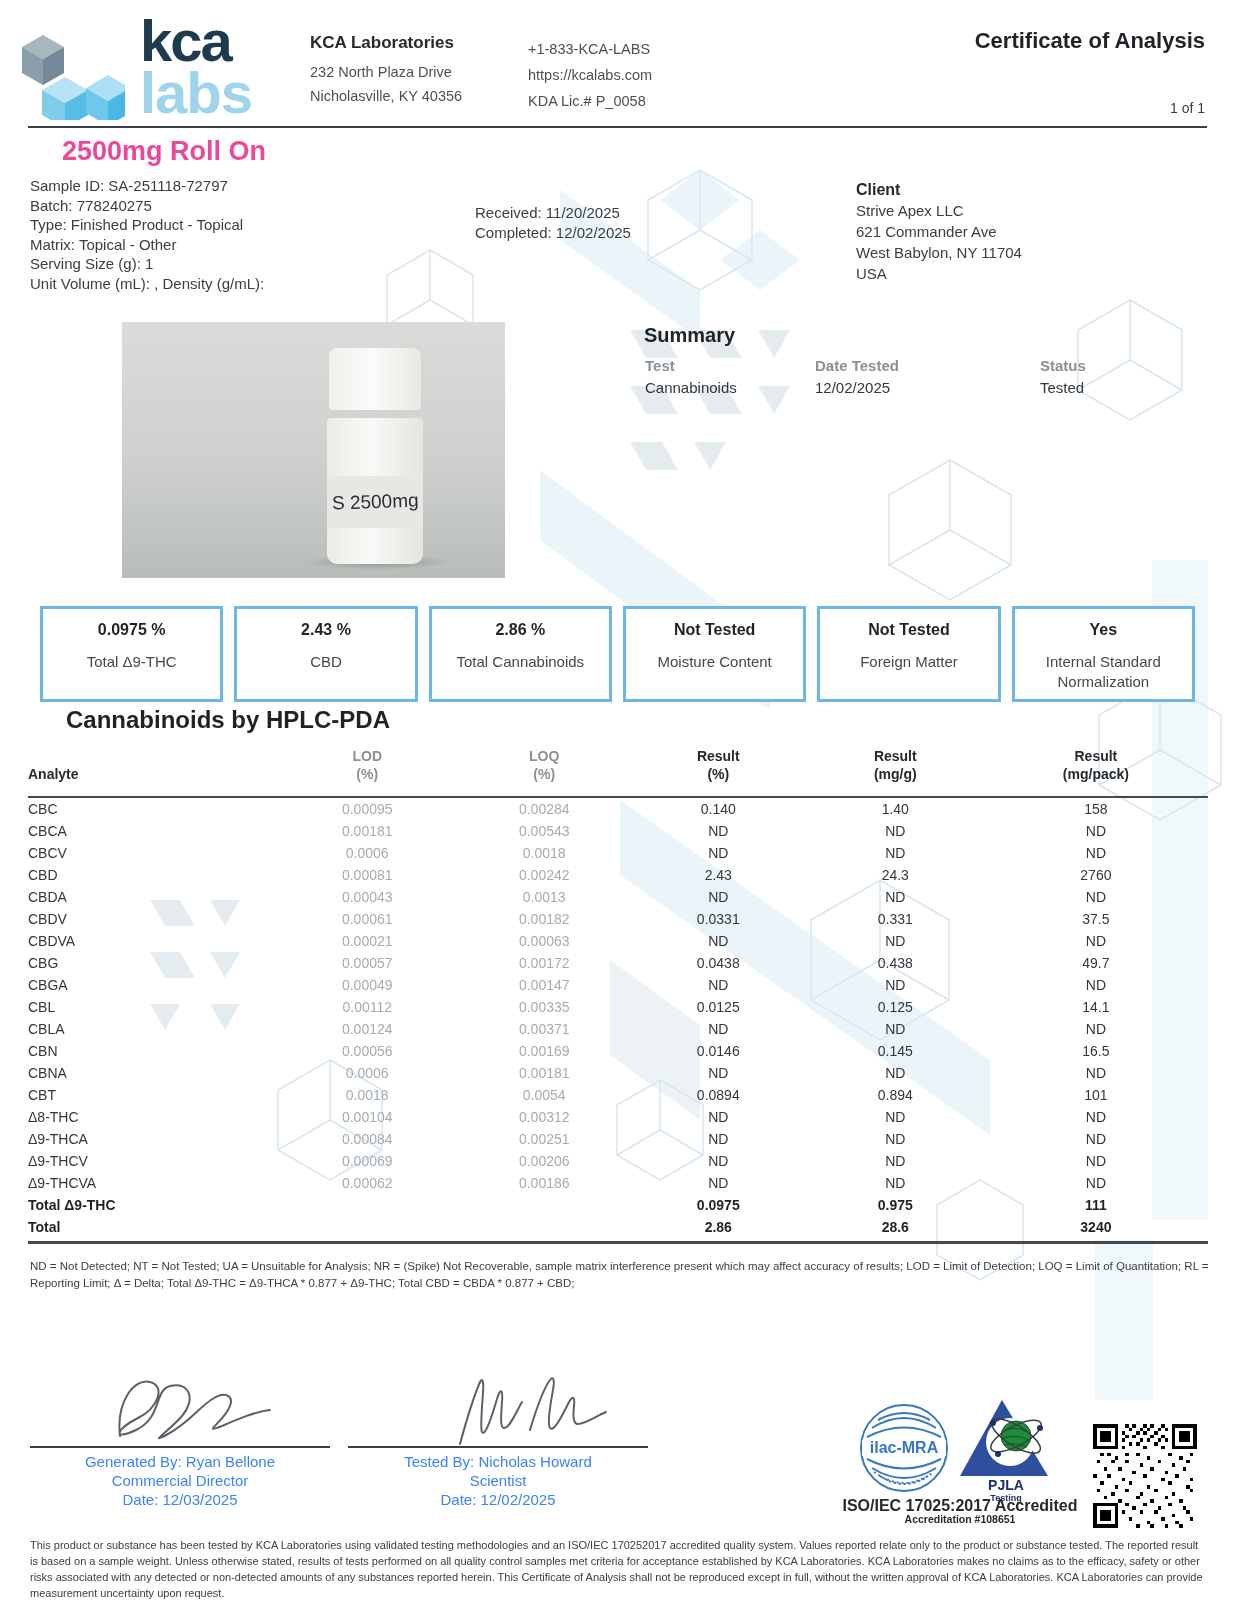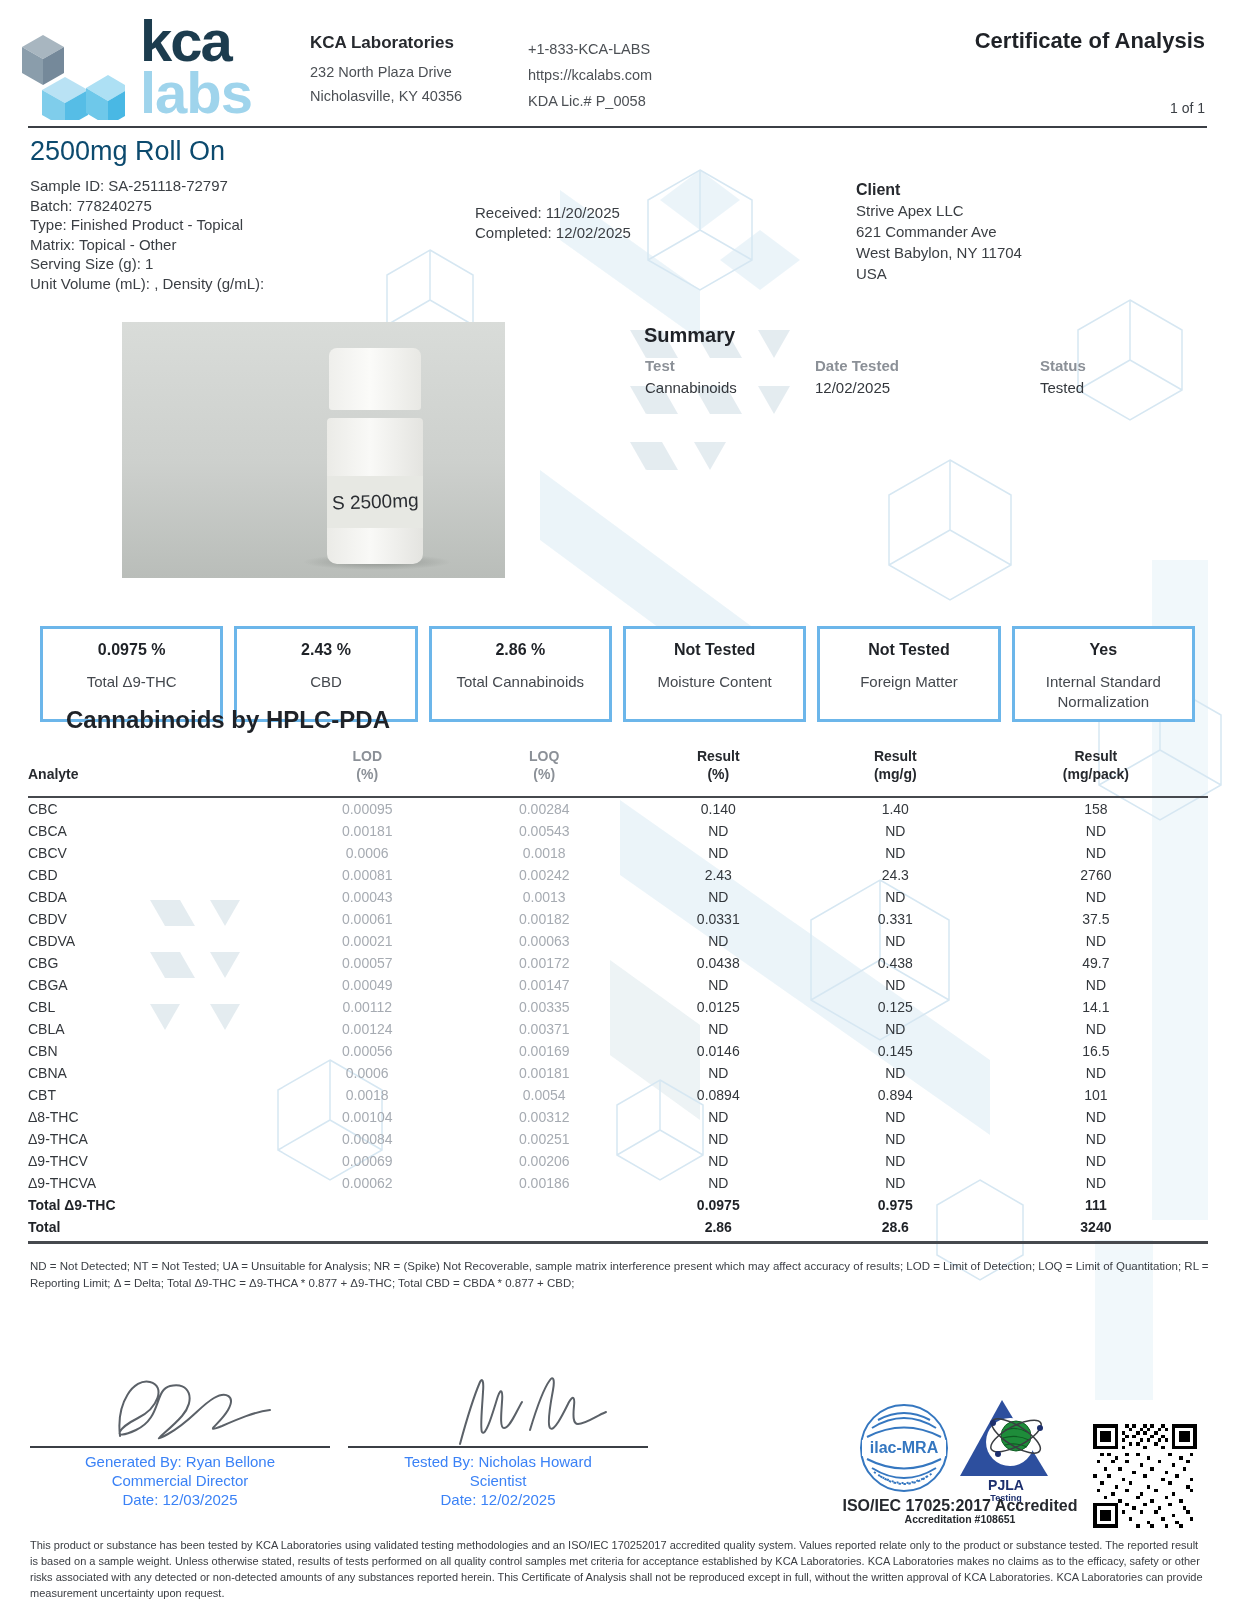--- a/index.html
+++ b/index.html
@@ -17,42 +17,42 @@
   .lab-name { font-size:17px; font-weight:bold; color:#26292e; margin-bottom:7px; }
   .lab-line { font-size:14.5px; color:#4c5055; line-height:24px; }
   .contact-line { font-size:14.5px; color:#4c5055; line-height:26px; }
   .doc-title { font-size:22px; font-weight:bold; color:#1f2227; text-align:right; }
   .page-count { font-size:14px; color:#3c4046; text-align:right; }
   .header-rule { position:absolute; left:28px; top:126px; width:1179px; height:2px; background:#3b3f45; }
   .logo-kca { font-size:58px; font-weight:bold; color:#1c3c4e; letter-spacing:-2px; line-height:1; }
   .logo-labs { font-size:58px; font-weight:bold; color:#9fd4ec; letter-spacing:-1px; line-height:1; margin-top:-6px; }
 
   
-  .product-title { font-size:27px; font-weight:normal; color:#0c4a6e; }
+  .product-title { font-size:27px; font-weight:bold; color:#ec4899;margin-left:32px; }
   .sample-line { font-size:15px; color:#3a3e43; line-height:19.5px; }
   .date-line { font-size:15px; color:#3a3e43; line-height:20px; }
   .client-label { font-size:16px; font-weight:bold; color:#26292e; line-height:21px; }
   .client-line { font-size:15px; color:#3a3e43; line-height:21px; }
 
   
   .photo { width:383px; height:256px; background:linear-gradient(180deg,#d9dcd9 0%,#cdd0cd 55%,#b9bdb9 100%); overflow:hidden; }
   .bottle { position:absolute; left:205px; top:26px; width:96px; height:216px; }
   .bottle-cap { position:absolute; left:2px; top:0; width:92px; height:62px; background:linear-gradient(90deg,#efefec,#fbfbf9 45%,#e8e8e4); border-radius:8px 8px 3px 3px; }
   .bottle-body { position:absolute; left:0; top:70px; width:96px; height:146px; background:linear-gradient(90deg,#ebebe7,#f9f9f7 45%,#e4e4e0); border-radius:4px 4px 10px 10px; }
   .bottle-label { position:absolute; left:0; top:58px; width:96px; height:52px; background:#e7e8e3; display:flex; align-items:center; justify-content:center; overflow:hidden; }
   .bottle-label span { font-size:19px; color:#2b2e33; white-space:nowrap; transform:rotate(-2deg); }
   .bottle-shadow { position:absolute; left:180px; top:232px; width:150px; height:16px; background:radial-gradient(ellipse at center,rgba(90,95,90,.45),rgba(90,95,90,0) 70%); }
 
   
   .summary-title { font-size:20px; font-weight:bold; color:#1f2227; }
   .sum-label { font-size:15px; font-weight:bold; color:#8b9097; }
   .sum-value { font-size:15px; color:#33373c; }
 
   
-  .boxes { display:flex; gap:11px; width:1155px;margin-top:20px; }
+  .boxes { display:flex; gap:11px; width:1155px; }
   .rbox { flex:1 1 0; height:96px; border:3px solid #6cb6ea; background:#fff; text-align:center; padding-top:12px; }
   .rbox-value { font-size:16px; font-weight:bold; color:#1f2227; }
   .rbox-label { font-size:15px; color:#44484e; margin-top:13px; line-height:1.3; padding:0 6px; }
 
   
   .section-title { font-size:24px; font-weight:bold; color:#1f2227; }
   table.cann { width:1180px; border-collapse:collapse; }
   table.cann th { font-size:14px; font-weight:bold; vertical-align:bottom; padding-bottom:13px; border-bottom:2px solid #46494e; line-height:1.25; }
   th.h-analyte { text-align:left; color:#26292e; }
   th.h-gray { color:#8b9097; text-align:center; }

